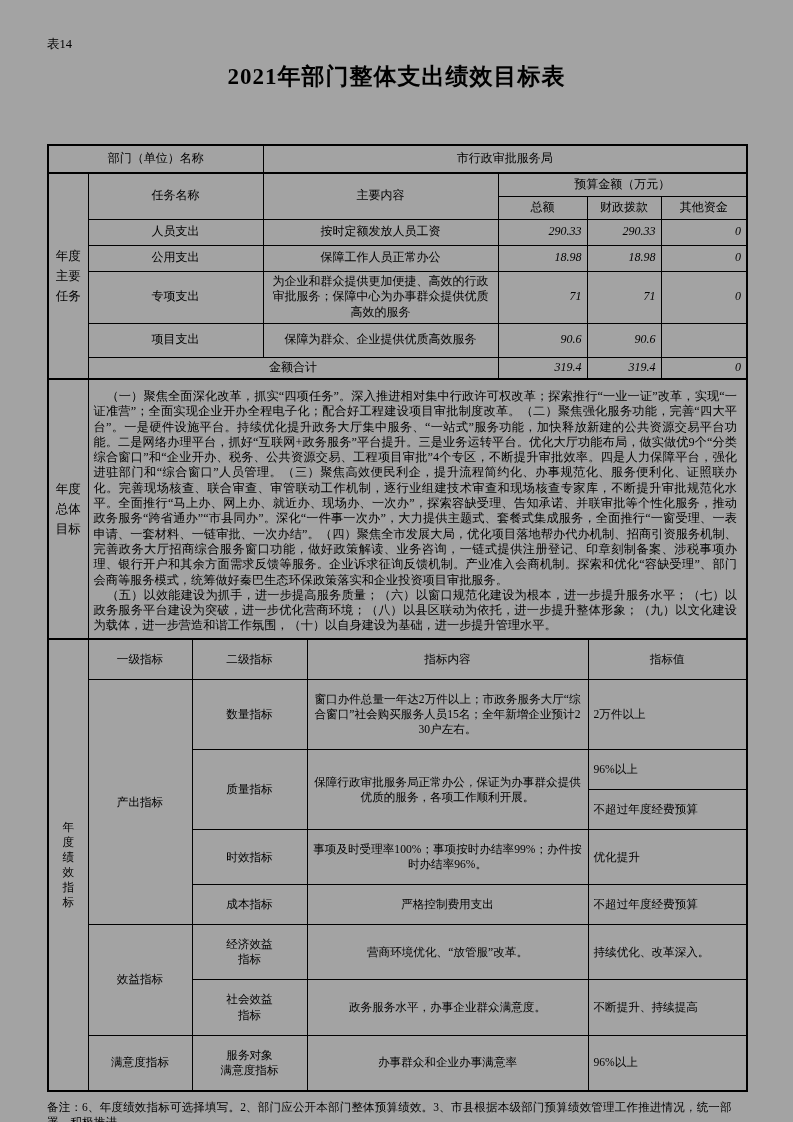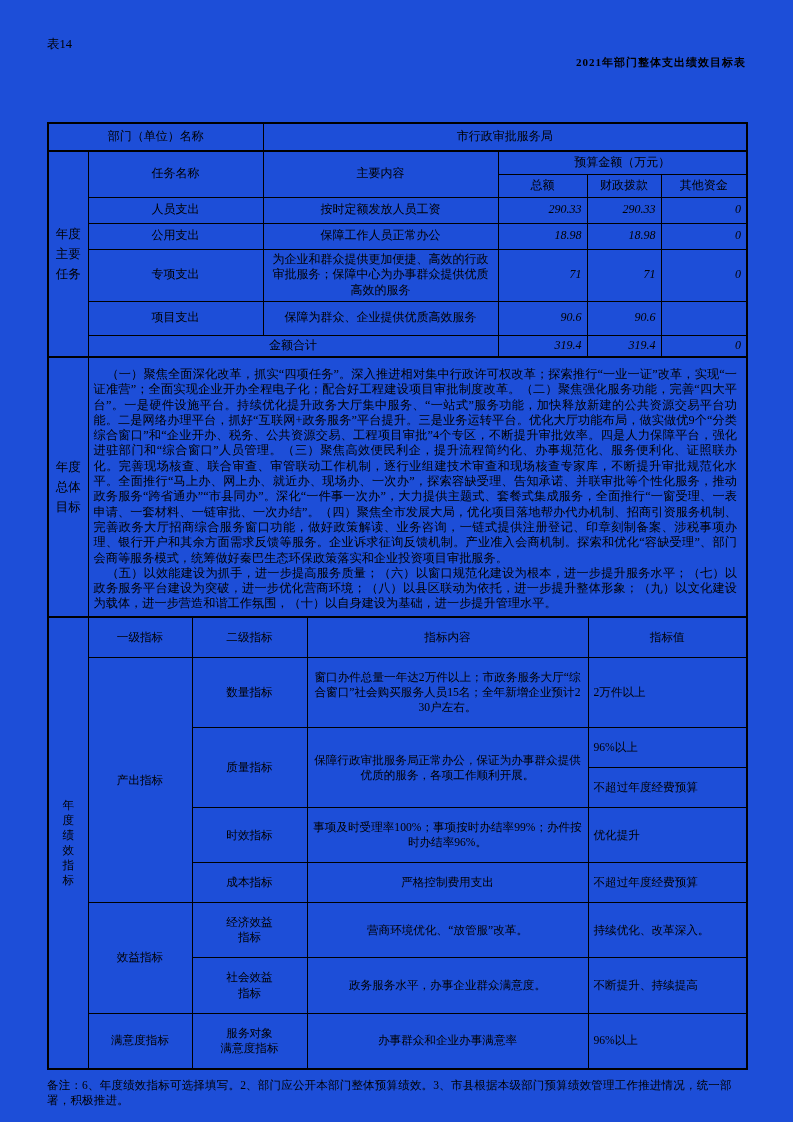--- a/index.html
+++ b/index.html
@@ -1,25 +1,25 @@
 <!DOCTYPE html>
 <html><head>
 <meta charset="utf-8">
 <style>
   html,body { margin:0; padding:0; background:#888; }
   .page {
-    width:793px; height:1122px; background:#1d4ed8; margin:0 auto;
+    width:793px; height:1122px; background:#a3a3a3; margin:0 auto;
     box-sizing:border-box; padding:36px 47px 0 47px;
     font-family:"Liberation Serif","DejaVu Serif",serif; color:#000;
     position:relative;
   }
   .corner { font-size:12.5px; }
   .title {
-    text-align:right; font-size:11px; font-weight:bold;
-    margin:2px 0 0 0; letter-spacing:1px;
+    text-align:center; font-size:23px; font-weight:bold;
+    margin:8px 0 0 0; letter-spacing:1px;
   }
   .tables { margin-top:52px; }
   table.tbl {
     border-collapse:collapse; table-layout:fixed; width:699px;
     border:2px solid #000;
   }
   table.tbl + table.tbl { margin-top:-2px; }
   td {
     border:1px solid #000; padding:2px 4px; font-size:12px; line-height:1.3;
     vertical-align:middle; text-align:center; overflow:hidden;

